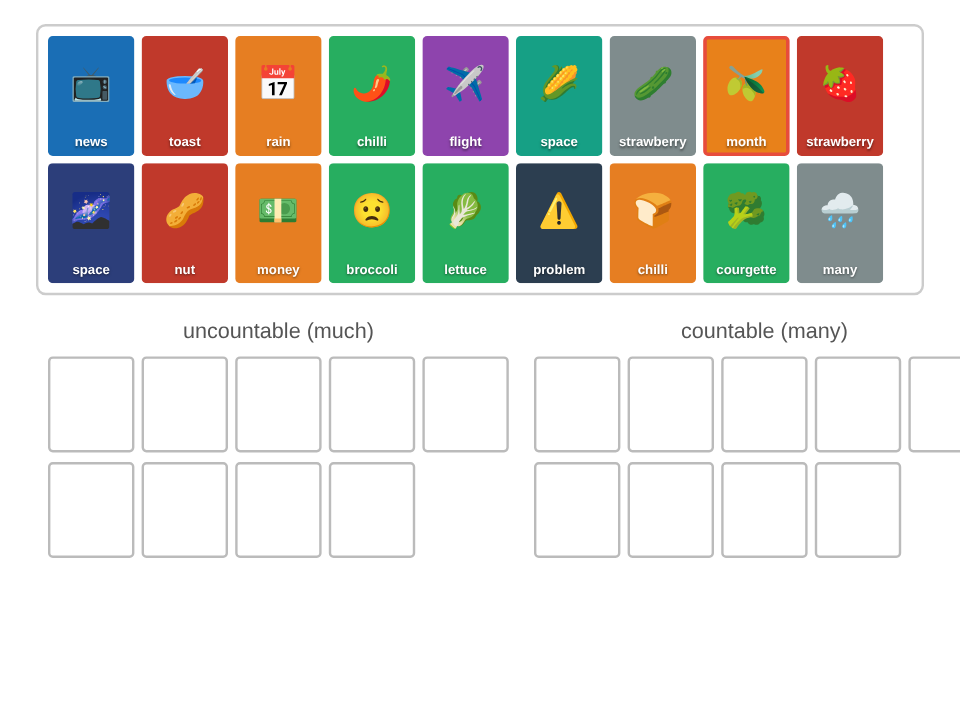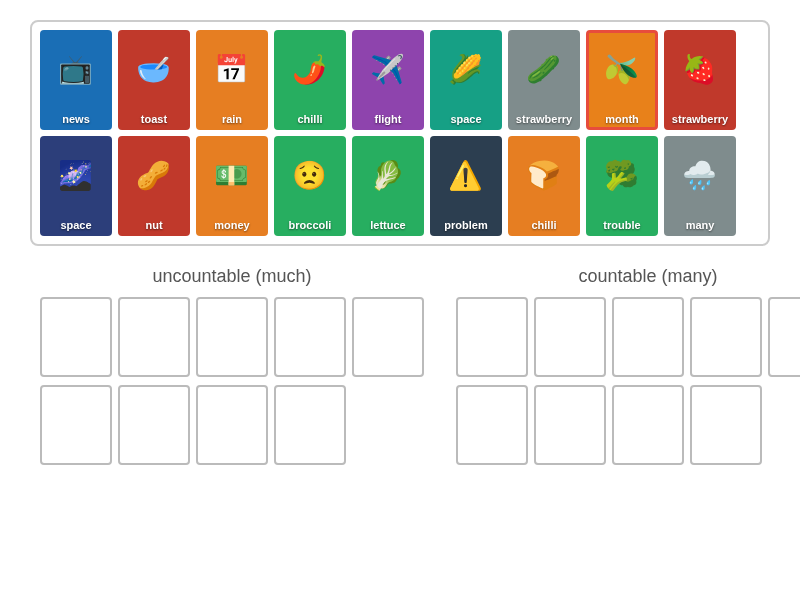--- a/index.html
+++ b/index.html
@@ -83,21 +83,21 @@
     .card-trouble { background: #27ae60; }
     .card-lettuce { background: #27ae60; }
     .card-problem { background: #2c3e50; }
     .card-toast { background: #e67e22; }
     .card-broccoli { background: #27ae60; }
     .card-rain { background: #7f8c8d; }
 
     
     .dropzones-section {
       display: flex;
-      gap: 32px;
+      gap: 21px;
       padding: 0 10px;
     }
 
     .dropzone-group {
       flex: 1;
     }
 
     .dropzone-title {
       font-size: 18px;
       color: #555;
@@ -194,21 +194,21 @@
         <div class="card card-problem">
       <div class="card-image">⚠️</div>
       <div class="card-label">problem</div>
     </div>
         <div class="card card-toast">
       <div class="card-image">🍞</div>
       <div class="card-label">chilli</div>
     </div>
         <div class="card card-broccoli">
       <div class="card-image">🥦</div>
-      <div class="card-label">trouble</div>
+      <div class="card-label">courgette</div>
     </div>
         <div class="card card-rain">
       <div class="card-image">🌧️</div>
       <div class="card-label">many</div>
     </div>
       </div>
   </div>
 
   <div class="dropzones-section">
 

